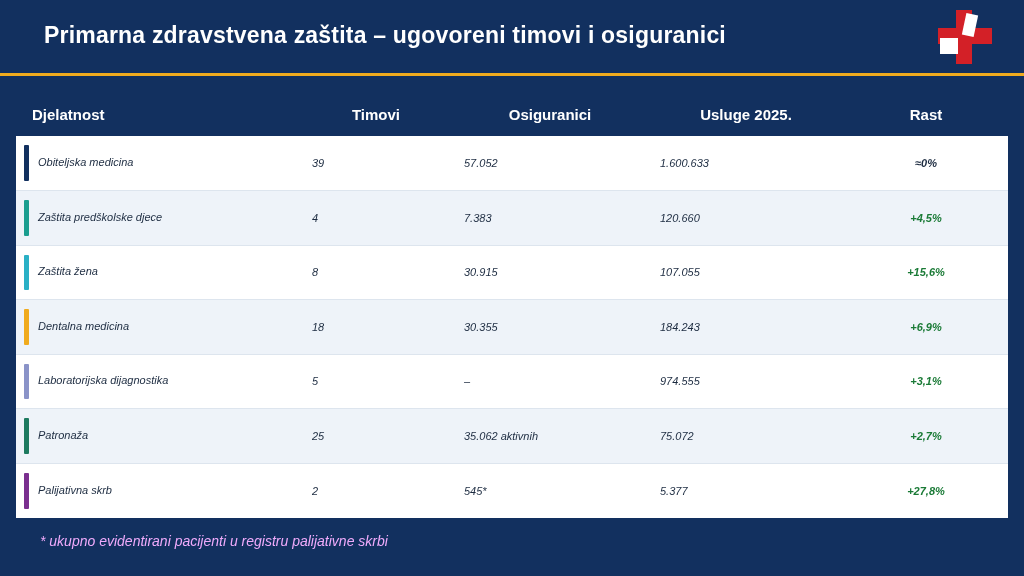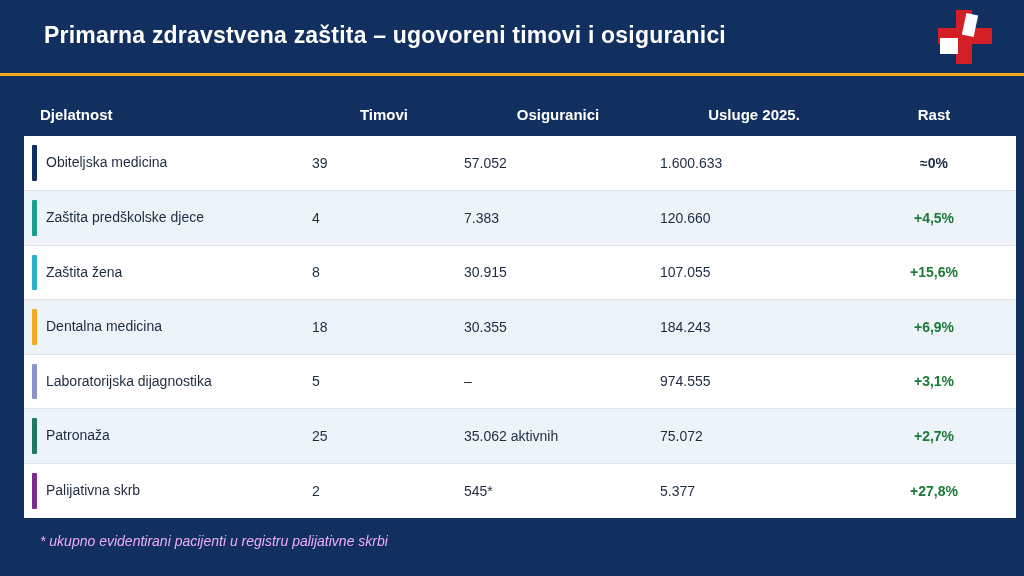--- a/index.html
+++ b/index.html
@@ -43,21 +43,21 @@
   .logo {
     position: absolute;
     right: 28px;
     top: 8px;
     width: 62px;
     height: 58px;
   }
   
   .card {
     position: absolute;
-    left: 24px;
+    left: 16px;
     top: 92px;
     width: 976px;
     height: 425px;
     background: #c2410c;
     box-sizing: border-box;
   }
   table {
     width: 100%;
     border-collapse: collapse;
     table-layout: fixed;
@@ -77,25 +77,26 @@
   th.c-serv  { text-align: center; width: 196px; }
   th.c-grow  { text-align: center; width: 164px; }
 
   tbody tr {
     height: 54.5px;
   }
   tbody tr.alt { background: #eef3f9; }
   tbody tr.plain { background: #ffffff; }
 
   tbody td {
-    font-size: 14px;
+    font-size: 11px;
     color: #1c2b40;
     vertical-align: middle;
-    padding: 4px;
+    padding: 12px;
     border-bottom: 1px solid #dde5ee;
+    font-style: italic;
   }
   tbody tr:last-child td { border-bottom: none; }
 
   td.name {
     text-align: left;
     padding-left: 22px;
     position: relative;
     line-height: 1.25;
   }
   td.name .accent {

